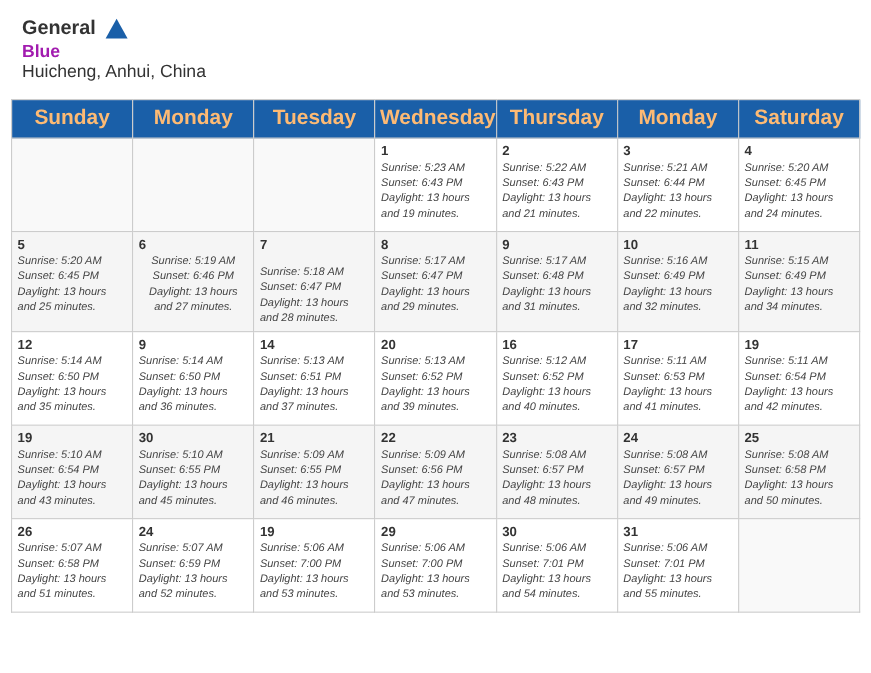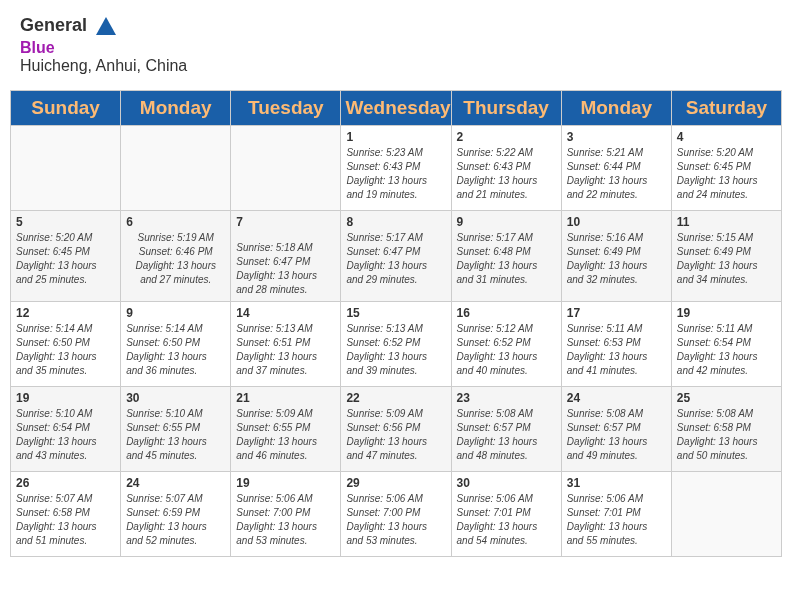--- a/index.html
+++ b/index.html
@@ -222,21 +222,21 @@
 and 36 minutes.</div>
         </td>
         <td>
           <div class="day-number">14</div>
           <div class="day-info" style="white-space: pre-line;">Sunrise: 5:13 AM
 Sunset: 6:51 PM
 Daylight: 13 hours
 and 37 minutes.</div>
         </td>
         <td>
-          <div class="day-number">15</div>
+          <div class="day-number">20</div>
           <div class="day-info" style="white-space: pre-line;">Sunrise: 5:13 AM
 Sunset: 6:52 PM
 Daylight: 13 hours
 and 39 minutes.</div>
         </td>
         <td>
           <div class="day-number">16</div>
           <div class="day-info" style="white-space: pre-line;">Sunrise: 5:12 AM
 Sunset: 6:52 PM
 Daylight: 13 hours

